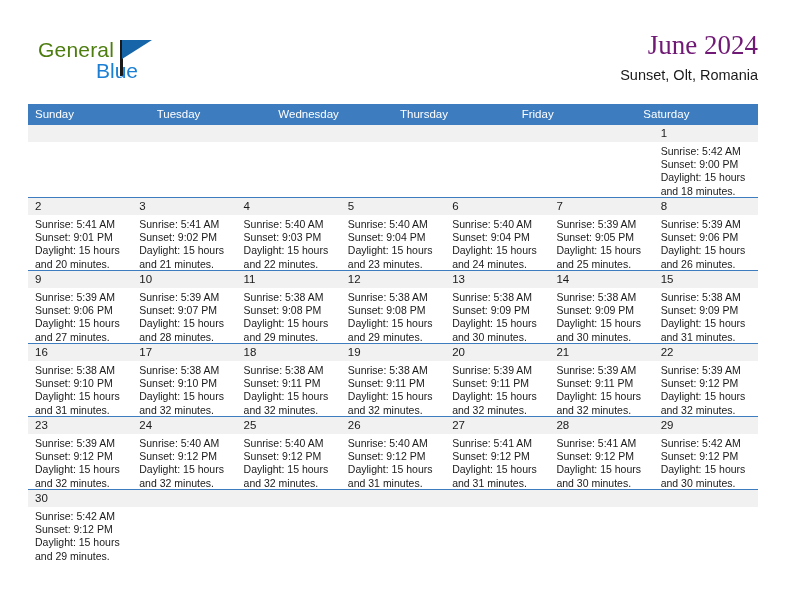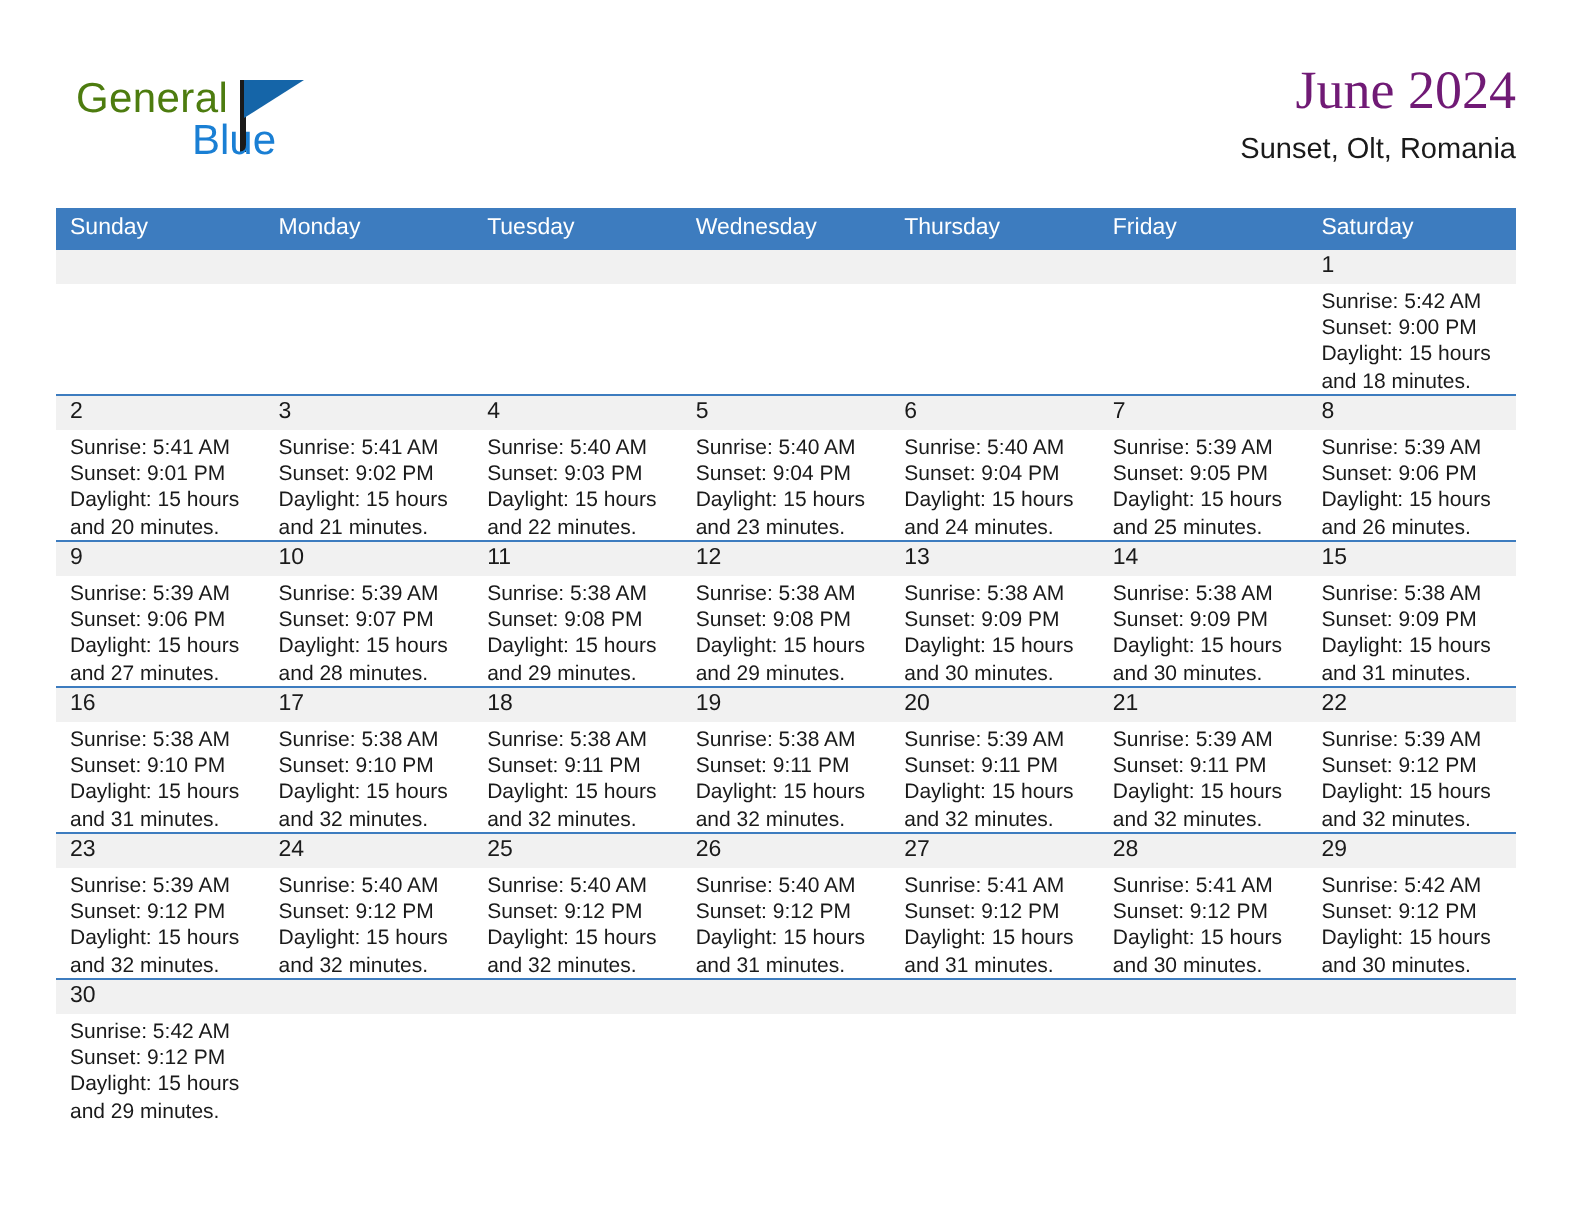--- a/index.html
+++ b/index.html
@@ -171,21 +171,20 @@
     <div class="title-block">
       <div class="cal-title">June 2024</div>
       <div class="cal-subtitle">Sunset, Olt, Romania</div>
     </div>
 
   </div>
 
   <div class="calendar">
     <div class="dow-row" id="dow-row">
         <div class="dow">Sunday</div>
-        <div class="dow">Monday</div>
         <div class="dow">Tuesday</div>
         <div class="dow">Wednesday</div>
         <div class="dow">Thursday</div>
         <div class="dow">Friday</div>
         <div class="dow">Saturday</div>
       </div>
     <div id="weeks-container">
         <div class="week">
           <div class="cell empty">
             <div class="cell-daynum"></div>

